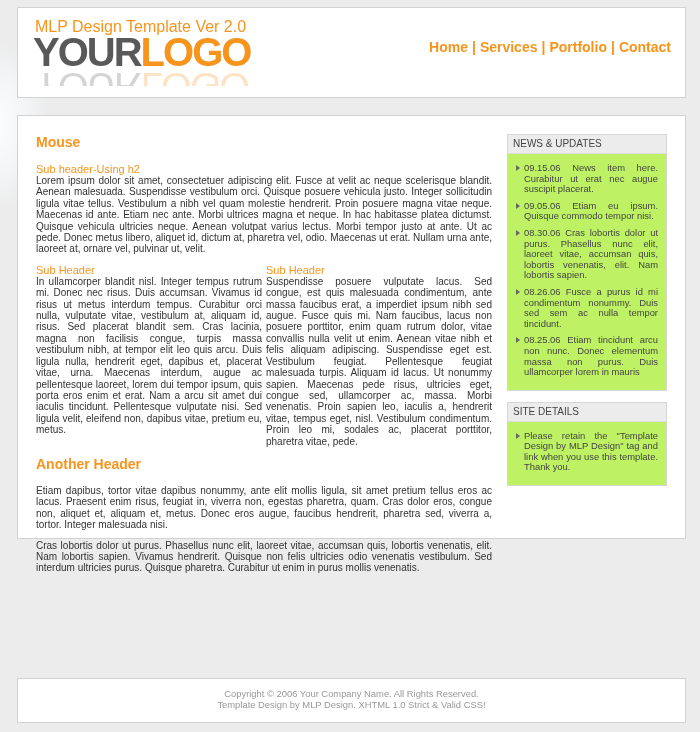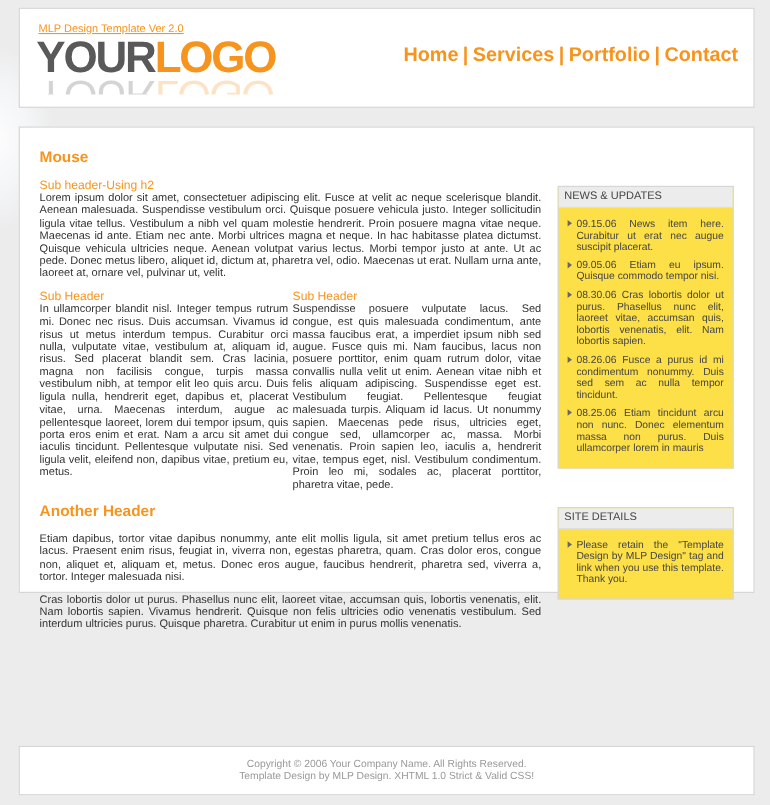--- a/index.html
+++ b/index.html
@@ -12,44 +12,44 @@
   }
   .bg-swoosh {
     position:absolute; left:-40px; top:40px; width:90px; height:170px;
     border-radius:50%;
     background:radial-gradient(ellipse at 40% 50%, #ffffff 0%, #f4f6f8 40%, rgba(236,236,236,0) 70%);
     opacity:.9;
   }
   .box { position:absolute; background:#fff; border:1px solid #d2d2d2; box-sizing:border-box; }
   #header { left:17px; top:7px; width:669px; height:91px; }
   .logo-wrap { position:absolute; left:15px; top:13px; }
-  .tagline { font-size:10px; color:#f7941d; line-height:12px; margin-left:2px;text-decoration:underline; }
+  .tagline { font-size:16px; color:#f7941d; line-height:12px; margin-left:2px; }
   .logo { font-size:40px; line-height:38px; letter-spacing:-2px; font-weight:bold; margin-top:0; }
   .logo .your { color:#595959; }
   .logo .brand { color:#f7941d; }
   .logo-reflect { font-size:40px; line-height:38px; letter-spacing:-2px; transform:scaleY(-1); height:18px; overflow:hidden; opacity:.25; margin-top:-3px; }
   .logo-reflect .inner { position:relative; top:-20px; }
   .logo-reflect .your { color:#595959; }
   .logo-reflect .brand { color:#f7941d; }
-  .nav { position:absolute; right:14px; top:31px; font-size:18px; font-weight:bold; color:#f7941d; }
+  .nav { position:absolute; right:14px; top:31px; font-size:14px; font-weight:bold; color:#f7941d; }
   .nav a { color:#f7941d; text-decoration:none; cursor:pointer; }
   .nav .sep { margin:0 4px; }
 
   #content { left:17px; top:115px; width:669px; height:424px; }
   .main { position:absolute; left:18px; top:18px; width:456px; }
   .main h1 { font-size:14px; color:#f7941d; margin:0 0 12px 0; line-height:17px; font-weight:bold; }
   .main h2 { font-size:11px; color:#f7941d; margin:0; font-weight:normal; line-height:12px; }
   .main p { font-size:10px; line-height:11.4px; margin:0; text-align:justify; color:#333; }
   .two-col { display:flex; justify-content:space-between; margin-top:9px; }
   .two-col .col { width:226px; }
   .main h1.another { margin-top:9px; margin-bottom:12px; }
   .main p.para2 { margin-top:9px; }
 
   .sidebar { position:absolute; left:489px; top:18px; width:160px; }
-  .side-box { border:1px solid #d6d6d6; background:#fde047; margin-bottom:11px;margin-top:35px; }
+  .side-box { border:1px solid #d6d6d6; background:#bef264; margin-bottom:11px; }
   .side-box .side-head { background:#ececec; font-size:10px; color:#444; padding:3px 5px 4px 5px; line-height:11px; border-bottom:1px solid #dedede; }
   .side-box ul { list-style:none; margin:0; padding:9px 8px 6px 8px; }
   .side-box li { position:relative; padding-left:8px; font-size:9.4px; line-height:10.6px; color:#444; text-align:justify; margin-bottom:6px; }
   .side-box li .bullet { position:absolute; left:0; top:2px; width:0; height:0; border-top:3.5px solid transparent; border-bottom:3.5px solid transparent; border-left:4px solid #666; }
 
   #footer { left:17px; top:678px; width:669px; height:45px; }
   .footer-text { text-align:center; font-size:9.4px; color:#999; line-height:10.5px; margin-top:10px; }
 </style>
 </head>
 <body>

